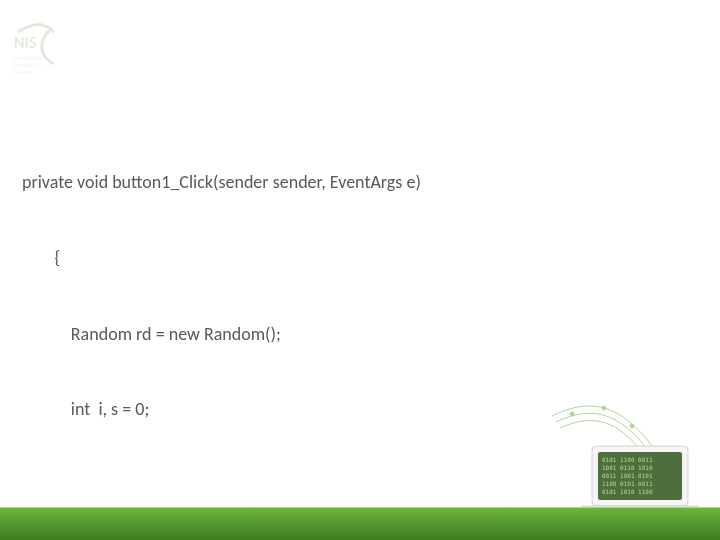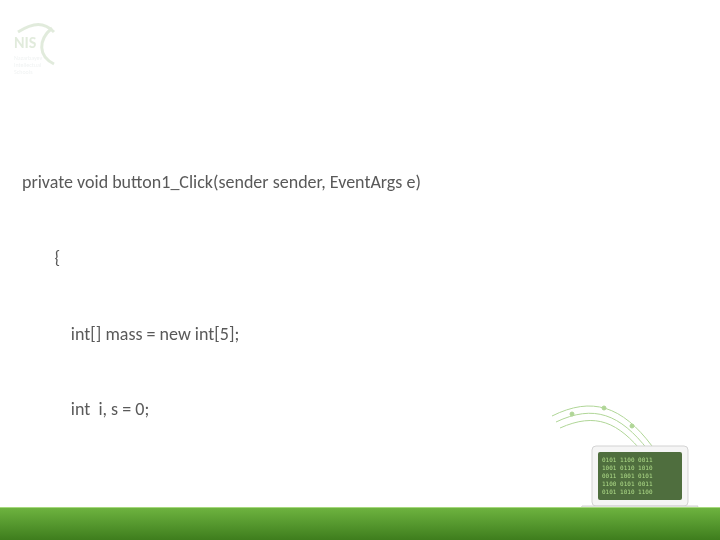--- a/index.html
+++ b/index.html
@@ -78,21 +78,21 @@
       <text x="0" y="42" font-size="6" fill="#9aa">Nazarbayev</text>
       <text x="0" y="49" font-size="6" fill="#9aa">Intellectual</text>
       <text x="0" y="56" font-size="6" fill="#9aa">Schools</text>
     </svg>
   </div>
 
 
   <div class="code-block">
     <div>private void button1_Click(sender sender, EventArgs e)</div>
     <div>        {</div>
-    <div>            int[] mass = new int[5];</div>
+    <div>            Random rd = new Random();</div>
     <div>            int  i, s = 0;</div>
     
     
     
     
     
     
     
     
   </div>

